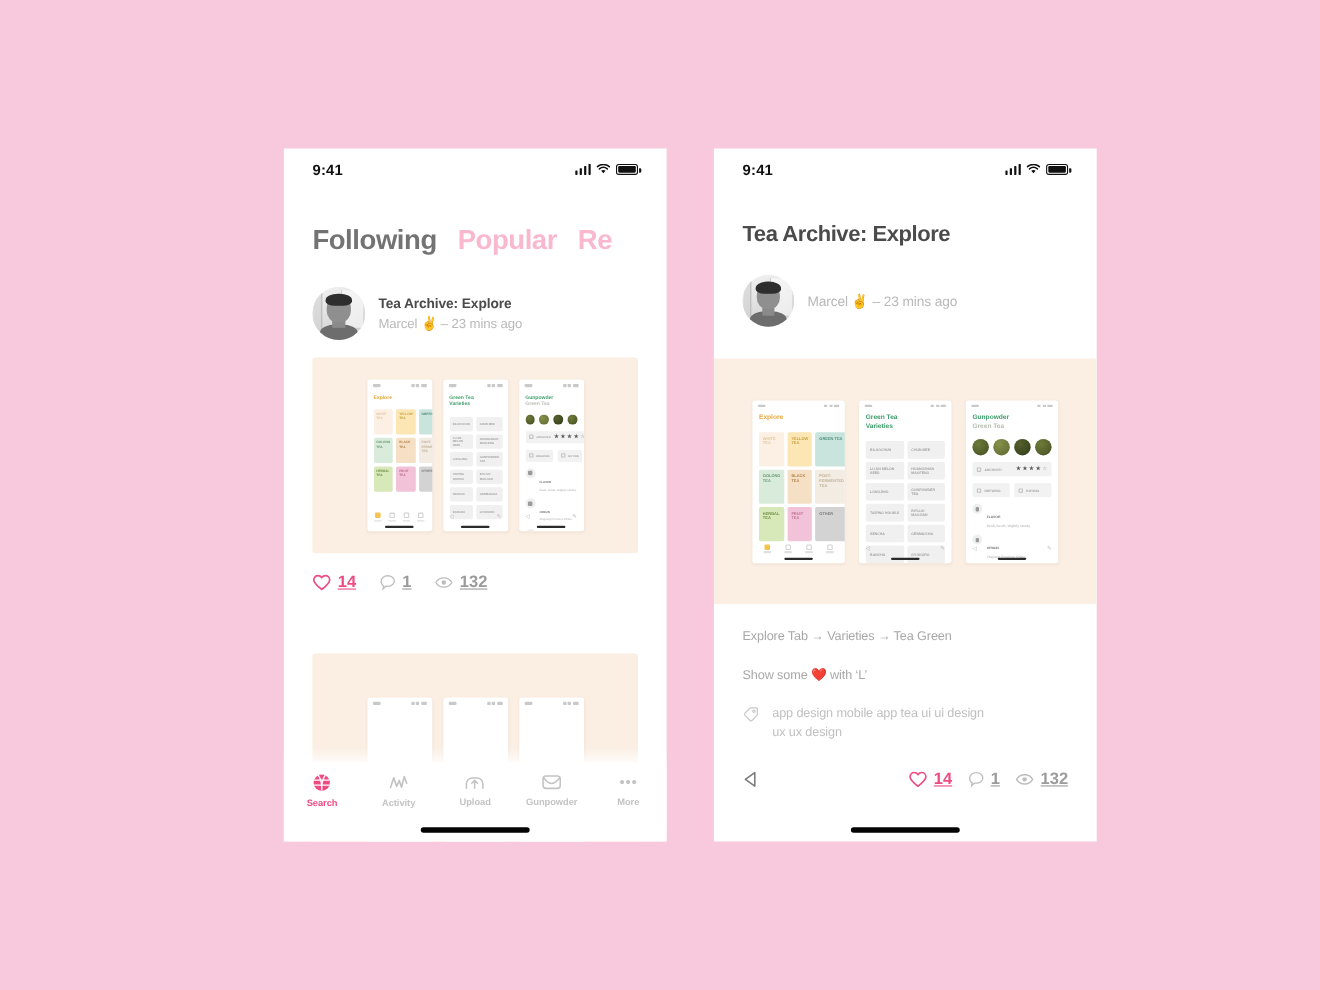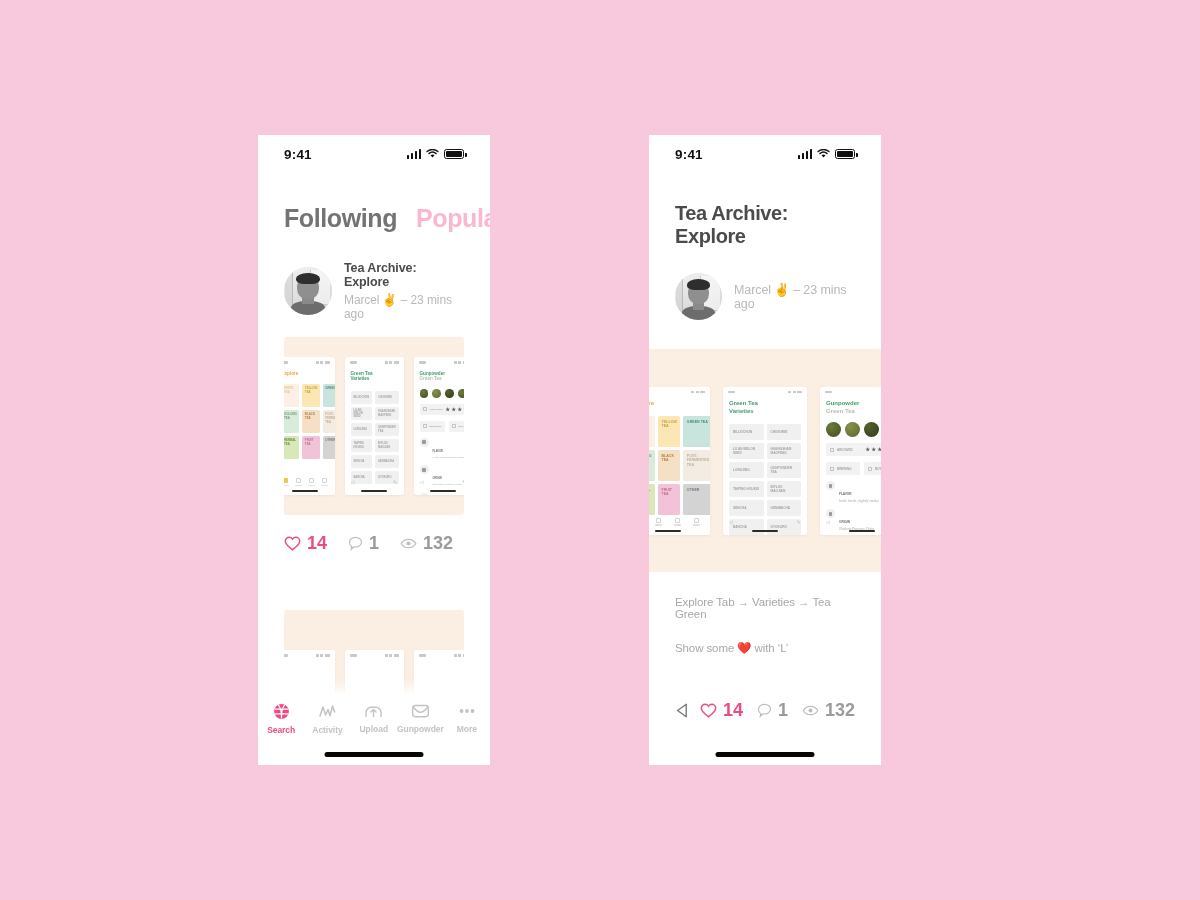--- a/index.html
+++ b/index.html
@@ -6,21 +6,21 @@
   html, body {
     width: 1200px; height: 900px;
     background: #f8c8dc;
     font-family: "Liberation Sans", sans-serif;
     overflow: hidden;
   }
   .stage { position: relative; width: 1200px; height: 900px; }
 
   
   .phone {
-    position: absolute; top: 135px; width: 232px; height: 630px;
+    position: absolute; top: 135px; width: 348px; height: 630px;
     background: #ffffff; overflow: hidden;
   }
   #phone-feed   { left: 258px; }
   #phone-detail { left: 649px; }
 
   
   .statusbar {
     height: 38px; padding: 0 26px;
     display: flex; align-items: center; justify-content: space-between;
   }
@@ -60,21 +60,21 @@
 
   .shot-preview {
     margin: 16px 26px 0; background: #fbeee2; border-radius: 3px;
     height: 178px; display: flex; align-items: center; justify-content: center; gap: 10px;
     overflow: hidden;
   }
   .shot-preview.wide { margin: 0; border-radius: 0; height: 223px; gap: 13px; }
 
   .shot-stats { display: flex; align-items: center; gap: 7px; padding: 18px 26px 0; }
   .stat { display: flex; align-items: center; gap: 6px; margin-right: 14px; }
-  .stat-num { font-size: 18px; font-weight: bold; color: #9b9b9b; }
+  .stat-num { font-size: 15px; font-weight: bold; color: #9b9b9b; text-decoration: underline; }
   .stat.liked .stat-num { color: #ee4b82; }
 
   
   .tabbar {
     position: absolute; left: 0; right: 0; bottom: 0; height: 72px;
     background: #fff; display: flex; align-items: flex-start; padding-top: 10px;
     box-shadow: 0 -6px 12px rgba(255,255,255,.95);
   }
   .tabbar-item { flex: 1; display: flex; flex-direction: column; align-items: center; gap: 5px; }
   .tabbar-label { font-size: 8.5px; font-weight: bold; color: #c3c3c3; letter-spacing: -0.05px; }
@@ -644,20 +644,27 @@
               <span>✎</span>
             </div>
           <div class="mini-home"></div>
         </div>
       </div>
     </div>
 
     <div class="detail-body">
       <div class="detail-line">Explore Tab → Varieties → Tea Green</div>
       <div class="detail-line">Show some ❤️ with ‘L’</div>
+      <div class="detail-tags">
+        <svg width="15" height="15" viewBox="0 0 15 15" style="flex:none;margin-top:1px">
+            <path d="M7.6 1.6h5.1a.8.8 0 0 1 .8.8v5.1a1.6 1.6 0 0 1-.5 1.1l-4.4 4.4a1.1 1.1 0 0 1-1.6 0L2.1 8.1a1.1 1.1 0 0 1 0-1.6L6.5 2.1a1.6 1.6 0 0 1 1.1-.5z" fill="none" stroke="#c8c8c8" stroke-width="1.1"></path>
+            <circle cx="10.4" cy="4.6" r="1.1" fill="none" stroke="#c8c8c8" stroke-width="1.1"></circle>
+          </svg>
+        <div class="tag-list">app design  mobile app  tea  ui  ui design  ux  ux design</div>
+      </div>
     </div>
 
     <div class="detail-actions">
       <span style="display:flex;align-items:center">
         <svg width="16" height="17" viewBox="0 0 16 17">
             <path d="M11.2 2.3 2.6 8.5l8.6 6.2z" fill="none" stroke="#7a7a7a" stroke-width="1.4" stroke-linejoin="round"></path>
           </svg>
       </span>
       <span class="spacer"></span>
       <span class="stat liked">

